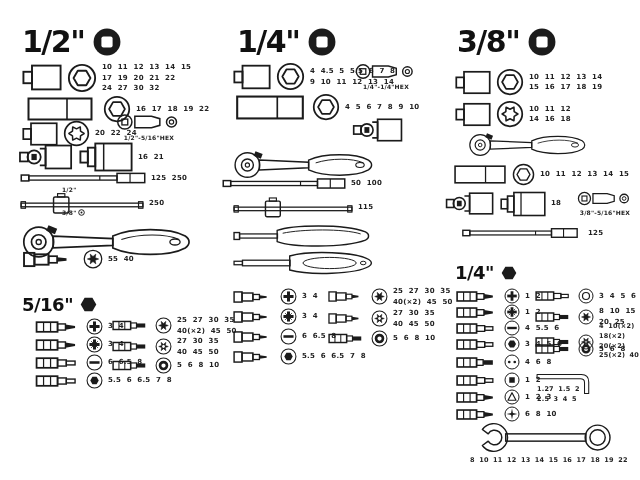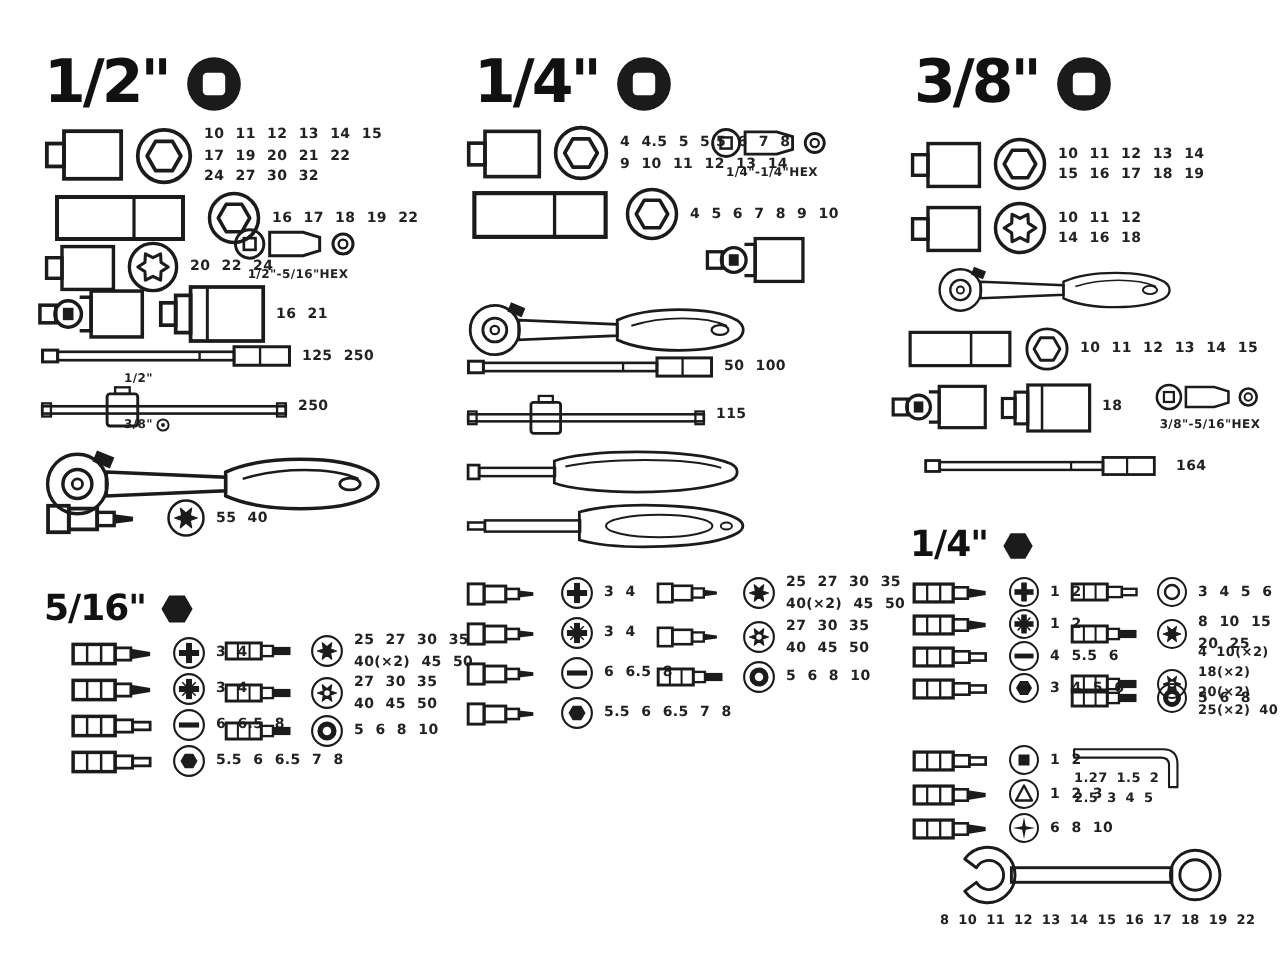--- a/index.html
+++ b/index.html
@@ -411,21 +411,21 @@
         <use href="#i-ujoint"></use>
       </svg>
 </div>
 
 <div class="row" style="left:232px;top:146px">
   <svg width="142" height="38">
         <use href="#i-ratchet"></use>
       </svg>
 </div>
 
-<div class="row" style="left:233px;top:176px">
+<div class="row" style="left:222px;top:176px">
   <svg width="124" height="15">
         <use href="#i-ext"></use>
       </svg>
   <div class="sz">50 100</div>
 </div>
 
 <div class="row" style="left:233px;top:196px">
   <svg width="120" height="23">
         <use href="#i-tbar"></use>
       </svg>
@@ -570,21 +570,21 @@
   <svg width="62" height="17">
         <use href="#i-adapter"></use>
       </svg>
   <div class="lbl">3/8"-5/16"HEX</div>
 </div>
 
 <div class="row" style="left:457px;top:226px">
   <svg width="126" height="14">
         <use href="#i-ext"></use>
       </svg>
-  <div class="sz">164</div>
+  <div class="sz">125</div>
 </div>
 
 <div class="ttl t2" style="left:455px;top:262px">
   <span>1/4"</span>
   <svg width="16" height="16">
         <use href="#i-badge-hex"></use>
       </svg>
 </div>
 
 <div class="row" style="left:455px;top:288px">
@@ -615,20 +615,29 @@
   <div class="sz">4 5.5 6</div>
 </div>
 <div class="row" style="left:455px;top:336px">
   <svg width="44" height="13">
         <use href="#i-bit-flat"></use>
       </svg>
   <svg width="16" height="16">
         <use href="#i-circ-hexfill"></use>
       </svg>
   <div class="sz">3 4 5 6</div>
+</div>
+<div class="row" style="left:455px;top:354px">
+  <svg width="44" height="13">
+        <use href="#i-bit-serr"></use>
+      </svg>
+  <svg width="16" height="16">
+        <use href="#i-circ-spanner"></use>
+      </svg>
+  <div class="sz">4 6 8</div>
 </div>
 <div class="row" style="left:455px;top:372px">
   <svg width="44" height="13">
         <use href="#i-bit-flat"></use>
       </svg>
   <svg width="16" height="16">
         <use href="#i-circ-square"></use>
       </svg>
   <div class="sz">1 2</div>
 </div>

